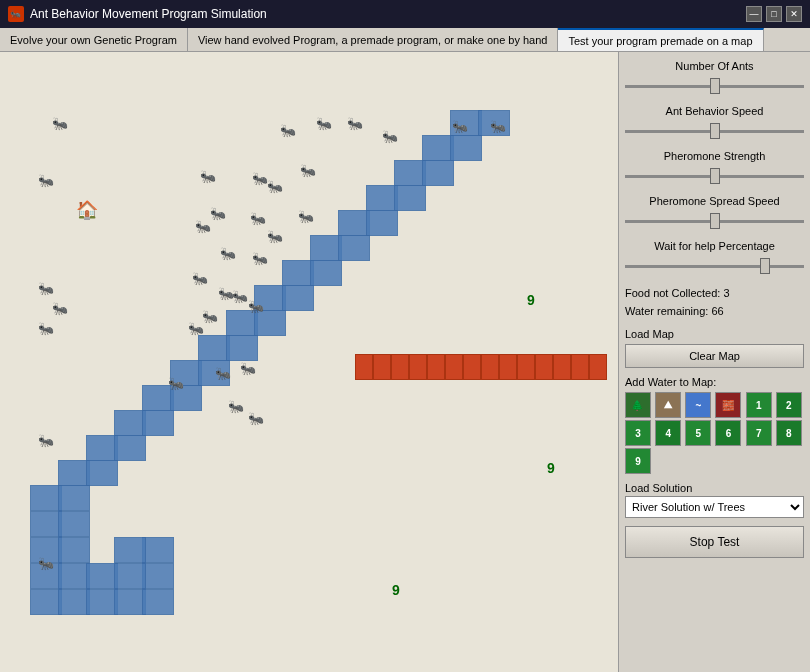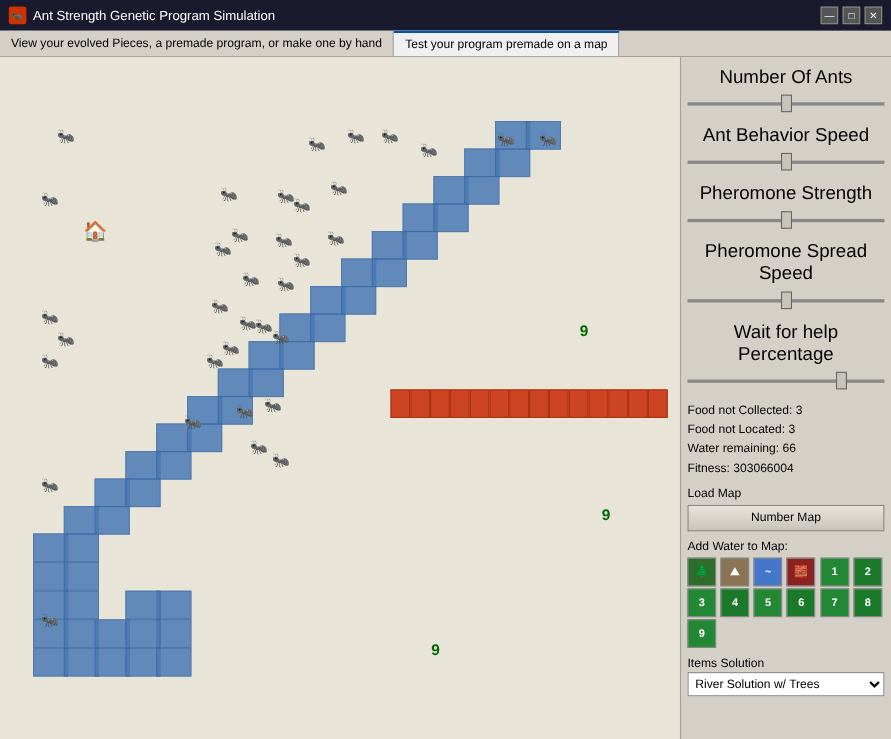--- a/index.html
+++ b/index.html
@@ -82,21 +82,21 @@
       background: #d4d0c8;
       border-left: 1px solid #999;
       display: flex;
       flex-direction: column;
       padding: 4px 6px;
       overflow-y: auto;
       gap: 2px;
     }
 
     .panel-label {
-      font-size: 17px;
+      font-size: 11px;
       text-align: center;
       font-weight: 500;
       margin-top: 4px;
       margin-bottom: 2px;
     }
 
     .stats-section {
       margin-top: 4px;
       font-size: 11px;
       line-height: 1.6;
@@ -214,31 +214,34 @@
       background: #c8c4bc;
       border: 1px solid #666;
       margin-top: -7px;
     }
   </style>
 </head>
 <body>
 
 <div class="titlebar">
   <div class="titlebar-icon">🐜</div>
-  <span class="titlebar-title">Ant Strength Genetic Program Simulation</span>
+  <span class="titlebar-title">Ant Behavior Movement Program Simulation</span>
   <div class="titlebar-controls">
     <div class="titlebar-btn">—</div>
     <div class="titlebar-btn">□</div>
     <div class="titlebar-btn">✕</div>
   </div>
 </div>
 
 <div class="tabbar">
   <div class="tab">
-    <span>View your evolved Pieces, a premade program, or make one by hand</span>
+    <span>Evolve your own Genetic Program</span>
+  </div>
+  <div class="tab">
+    <span>View hand evolved Program, a premade program, or make one by hand</span>
   </div>
   <div class="tab active">
     <span>Test your program premade on a map</span>
   </div>
 </div>
 
 <div class="main">
 
   <div class="map-area" id="map-canvas">
 
@@ -366,45 +369,44 @@
       <input type="range" min="0" max="100" value="50" style="">
     </div>
 
     <div class="panel-label">Wait for help Percentage</div>
     <div class="slider-container">
       <input type="range" min="0" max="100" value="80" style="">
     </div>
 
     <div class="stats-section">
       <div>Food not Collected: 3</div>
-      <div>Food not Located: 3</div>
       <div>Water remaining: 66</div>
-      <div>Fitness: 303066004</div>
     </div>
 
     <div class="load-map-label">Load Map</div>
 
-    <button class="btn">Number Map</button>
+    <button class="btn">Clear Map</button>
 
     <div class="add-items-label">Add Water to Map:</div>
     <div class="items-grid" id="items-grid">
     <div class="item-btn" style="background: rgb(45, 110, 45); color: white;">🌲</div>
         <div class="item-btn" style="background: rgb(139, 115, 85); color: white;">⛰</div>
         <div class="item-btn" style="background: rgb(68, 119, 204); color: white;">~</div>
         <div class="item-btn" style="background: rgb(139, 34, 34); color: white;">🧱</div>
         <div class="item-btn" style="background: rgb(34, 136, 51); color: white;">1</div>
         <div class="item-btn" style="background: rgb(26, 122, 42); color: white;">2</div>
         <div class="item-btn" style="background: rgb(34, 136, 51); color: white;">3</div>
         <div class="item-btn" style="background: rgb(26, 122, 42); color: white;">4</div>
         <div class="item-btn" style="background: rgb(34, 136, 51); color: white;">5</div>
         <div class="item-btn" style="background: rgb(26, 122, 42); color: white;">6</div>
         <div class="item-btn" style="background: rgb(34, 136, 51); color: white;">7</div>
         <div class="item-btn" style="background: rgb(26, 122, 42); color: white;">8</div>
         <div class="item-btn" style="background: rgb(34, 136, 51); color: white;">9</div>
       </div>
 
-    <div class="load-solution-label">Items Solution</div>
+    <div class="load-solution-label">Load Solution</div>
     <select class="select-box">
       <option>River Solution w/ Trees</option>
     </select>
 
+    <button class="stop-test-btn">Stop Test</button>
   </div>
 </div>
 
 </body></html>

